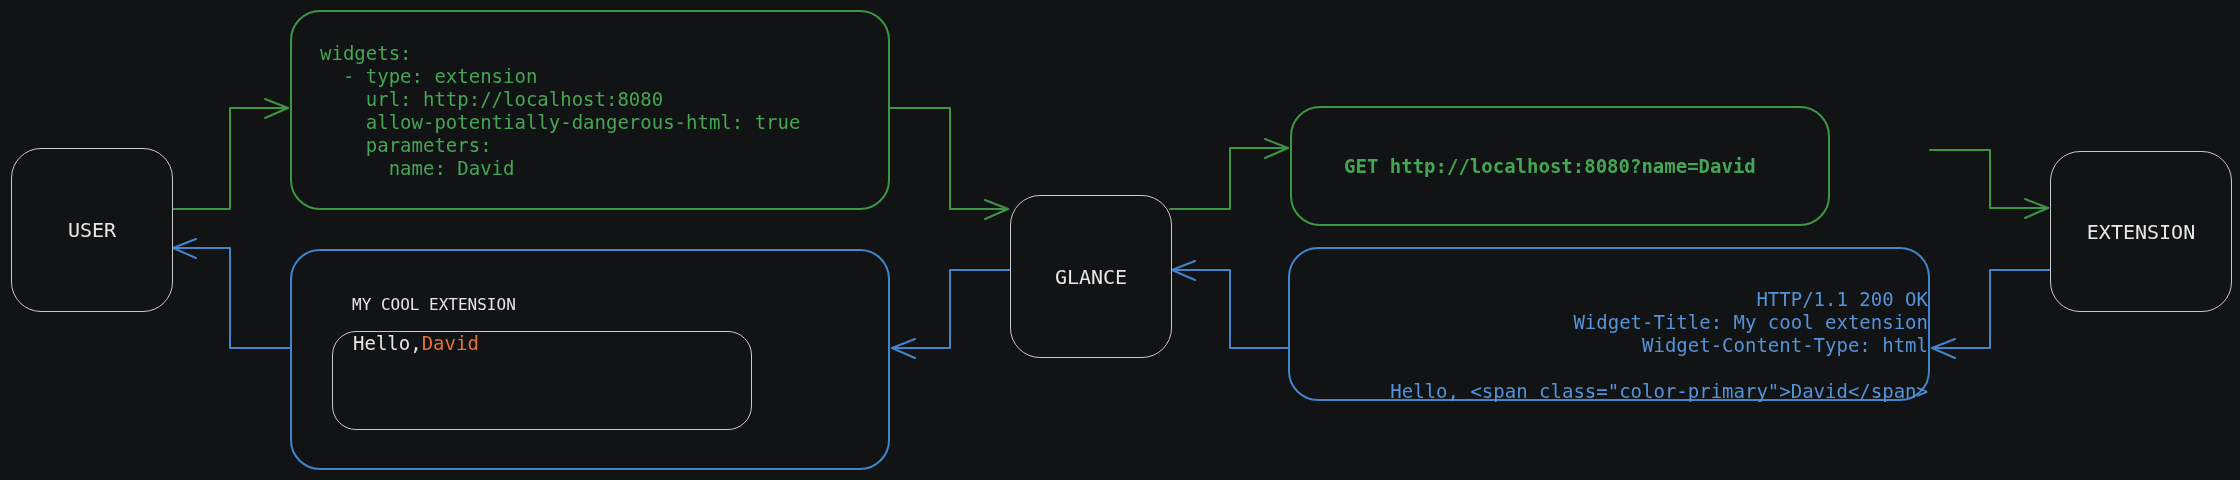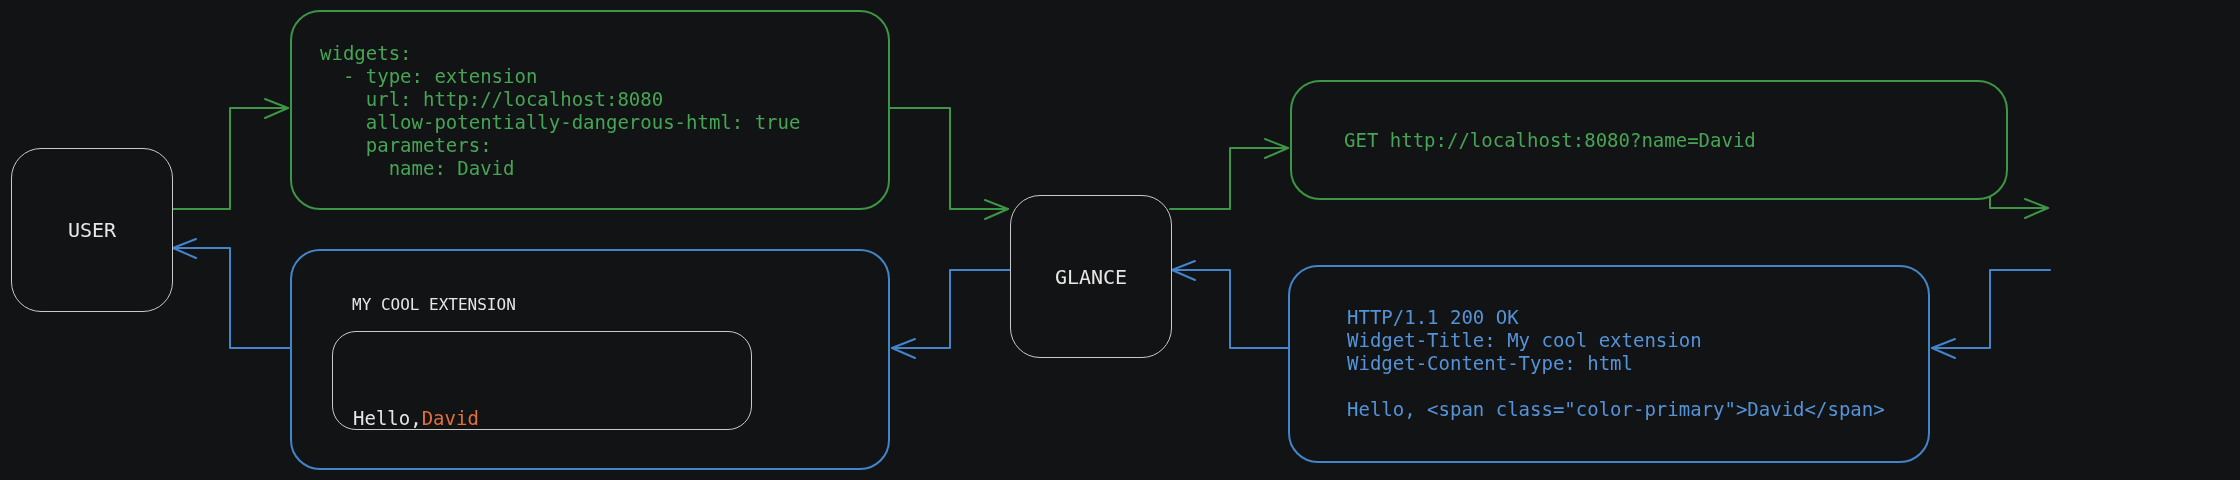--- a/index.html
+++ b/index.html
@@ -32,34 +32,34 @@
   .node-glance{left:1010px;top:149px;width:160px;height:161px;margin-top:46px;}
   .node-extension{left:2050px;top:151px;width:180px;height:159px;}
 
   .codebox{position:absolute;border-radius:30px;background:var(--background);box-sizing:border-box;}
   .green-box{border:2px solid var(--green-line);}
   .blue-box{border:2px solid var(--blue-line);}
 
   .config-box{left:290px;top:10px;width:600px;height:200px;}
   .config-box pre{margin:0;padding:30px 12px 0 28px;font-size:19px;line-height:23px;color:var(--green-text);}
 
-  .request-box{left:1290px;top:80px;width:718px;height:120px;display:flex;align-items:center;}
+  .request-box{left:1290px;top:106px;width:540px;height:120px;display:flex;align-items:center;font-weight:bold;}
   .request-box pre{margin:0;padding-left:52px;font-size:19px;line-height:23px;color:var(--green-text);}
 
-  .response-box{left:1288px;top:265px;width:642px;height:198px;}
+  .response-box{left:1288px;top:247px;width:642px;height:154px;text-align:right;}
   .response-box pre{margin:0;padding:39px 0 0 57px;font-size:19px;line-height:23px;color:var(--blue-text);}
 
   .preview-box{left:290px;top:249px;width:600px;height:221px;}
   .preview-title{
     position:absolute;left:60px;top:44px;font-size:16px;line-height:20px;color:var(--white-text);
   }
   .preview-window{
     position:absolute;left:40px;top:80px;width:420px;height:99px;
     border:1.5px solid var(--node-border);border-radius:24px;
-    display:flex;align-items:flex-end;box-sizing:border-box;padding-left:20px;
+    display:flex;align-items:flex-start;box-sizing:border-box;padding-left:20px;
     font-size:19px;color:var(--white-text);
   }
   .greeting-name{color:var(--orange);}
 </style>
 </head>
 <body>
 
 <div class="stage">
 
   <svg class="wires" viewBox="0 0 2240 480">
@@ -115,14 +115,17 @@
   </div>
 
   <div class="codebox blue-box response-box">
     <pre>HTTP/1.1 200 OK
 Widget-Title: My cool extension
 Widget-Content-Type: html
 
 Hello, &lt;span class="color-primary"&gt;David&lt;/span&gt;</pre>
   </div>
 
+  <div class="node node-extension">
+    <span>EXTENSION</span>
+  </div>
 
 </div>
 
 </body></html>

